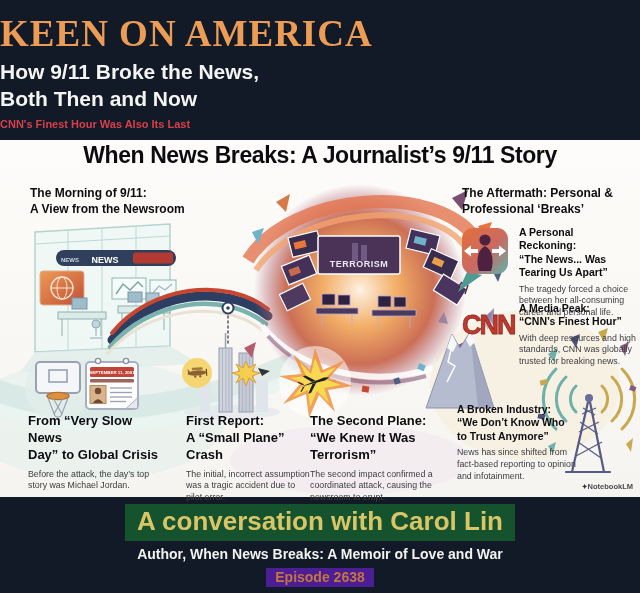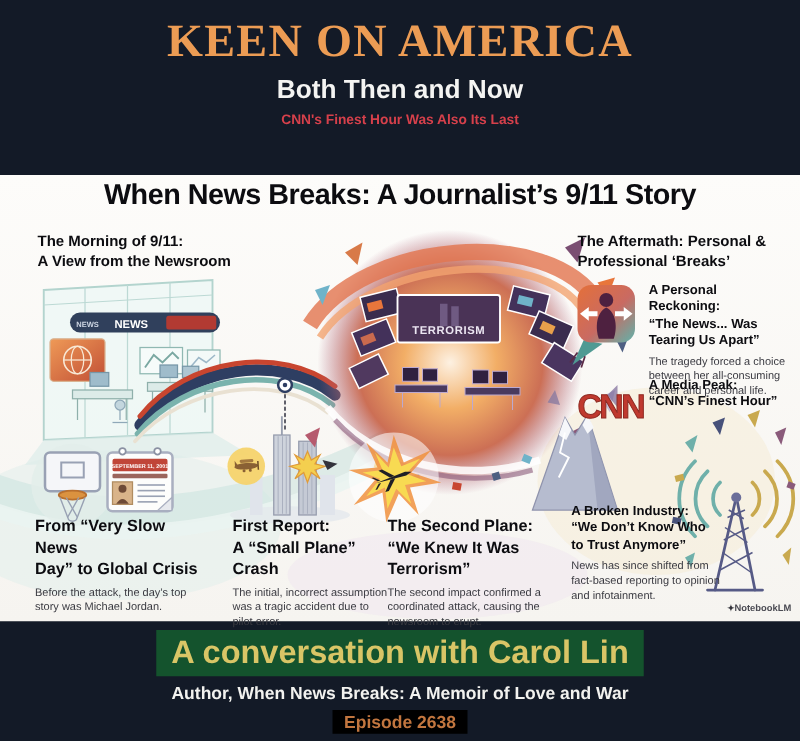--- a/index.html
+++ b/index.html
@@ -4,21 +4,21 @@
 <style>
   html,body { margin:0; padding:0; }
   body {
     width:640px; height:593px; overflow:hidden;
     background:#131a27;
     font-family:"Liberation Sans", sans-serif;
   }
   .page { position:relative; width:640px; height:593px; }
 
   
-  .top { position:absolute; top:0; left:0; width:640px; height:140px; text-align:center; }
+  .top { position:absolute; top:0; left:0; width:640px; height:140px; text-align:left; }
   .hdr-title {
     margin:0; padding-top:12px;
     font-family:"Liberation Serif", serif;
     font-size:37px; font-weight:bold; color:#ec9c54; letter-spacing:1px;
   }
   .hdr-sub { margin:3px 0 0; font-size:21px; line-height:1.3; font-weight:bold; color:#f4f4f2; }
   .hdr-sub span { display:block; }
   .tagline { margin-top:5px; font-size:11px; font-weight:bold; color:#d6404b; }
 
   
@@ -62,32 +62,33 @@
   
   .bottom { position:absolute; top:497px; left:0; width:640px; height:96px; text-align:center; }
   .guest { margin-top:7px; }
   .guest-badge {
     display:inline-block; background:#14532d; color:#d9c566;
     font-size:26px; font-weight:bold; padding:2px 12px 4px;
   }
   .author { margin-top:5px; font-size:14px; font-weight:bold; color:#f2f2ef; }
   .ep { margin-top:6px; }
   .ep-badge {
-    display:inline-block; background:#000000; color:#c2763f;
+    display:inline-block; background:#4c1d95; color:#c2763f;
     font-size:14px; font-weight:bold; padding:1px 9px 2px;
   }
 </style>
 </head>
 <body>
 
 <div class="page">
 
   <header class="top">
     <h1 class="hdr-title">KEEN ON AMERICA</h1>
     <h2 class="hdr-sub">
+      <span>How 9/11 Broke the News,</span>
       <span>Both Then and Now</span>
     </h2>
     <div class="tagline">CNN's Finest Hour Was Also Its Last</div>
   </header>
 
   <section class="panel">
 
     <svg class="art" width="640" height="357" viewBox="0 0 640 357">
       <defs>
         <radialGradient id="swirlG" cx="50%" cy="50%" r="50%">
@@ -368,20 +369,21 @@
     </div>
 
     <div class="after-text a1">
       <div class="after-label">A Personal Reckoning:</div>
       <div class="after-quote">“The News... Was Tearing Us Apart”</div>
       <div class="after-body">The tragedy forced a choice between her all-consuming career and personal life.</div>
     </div>
     <div class="after-text a2">
       <div class="after-label">A Media Peak:</div>
       <div class="after-quote">“CNN’s Finest Hour”</div>
+      <div class="after-body">With deep resources and high standards, CNN was globally trusted for breaking news.</div>
     </div>
     <div class="after-text a3">
       <div class="after-label">A Broken Industry:</div>
       <div class="after-quote">“We Don’t Know Who to Trust Anymore”</div>
       <div class="after-body">News has since shifted from fact-based reporting to opinion and infotainment.</div>
     </div>
 
     <div class="tl-item t1">
       <div class="tl-head">
         <span>From “Very Slow News</span>

